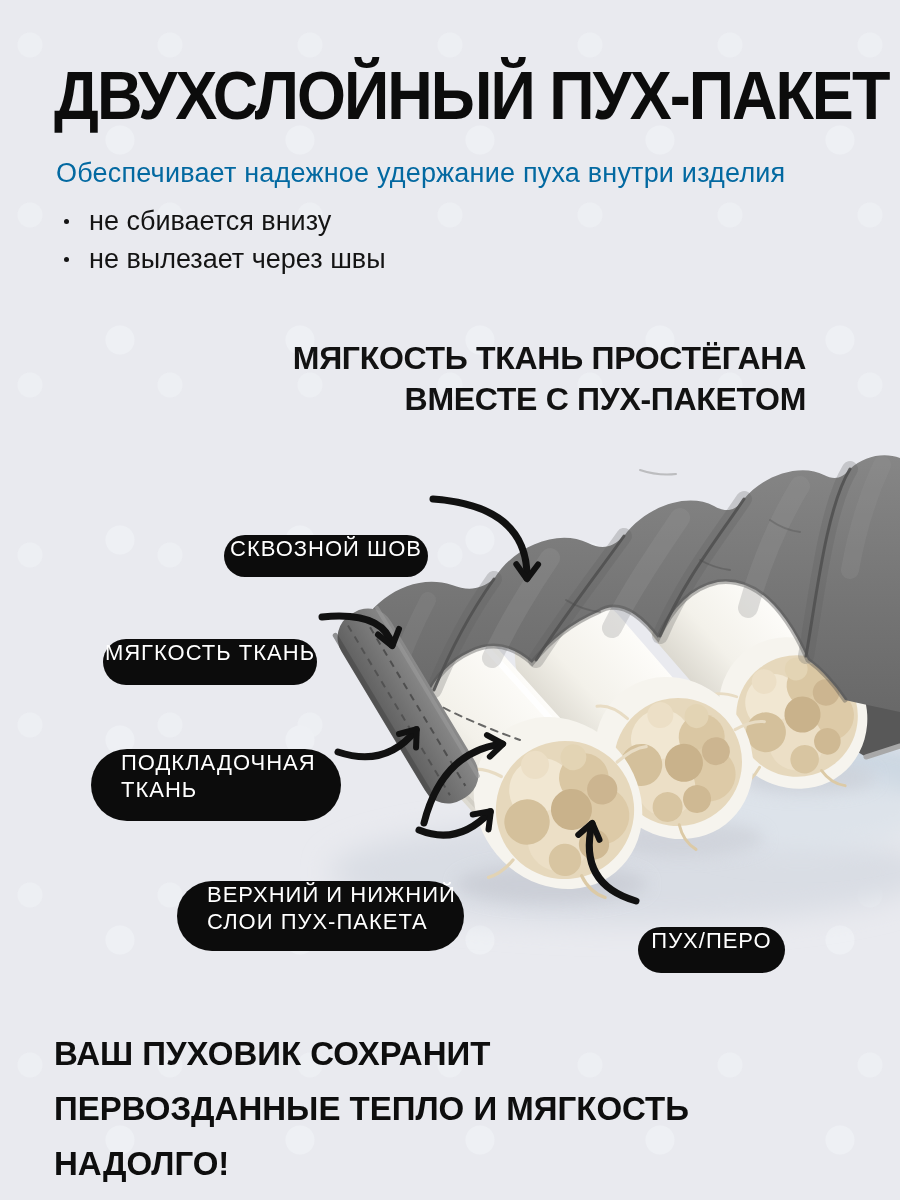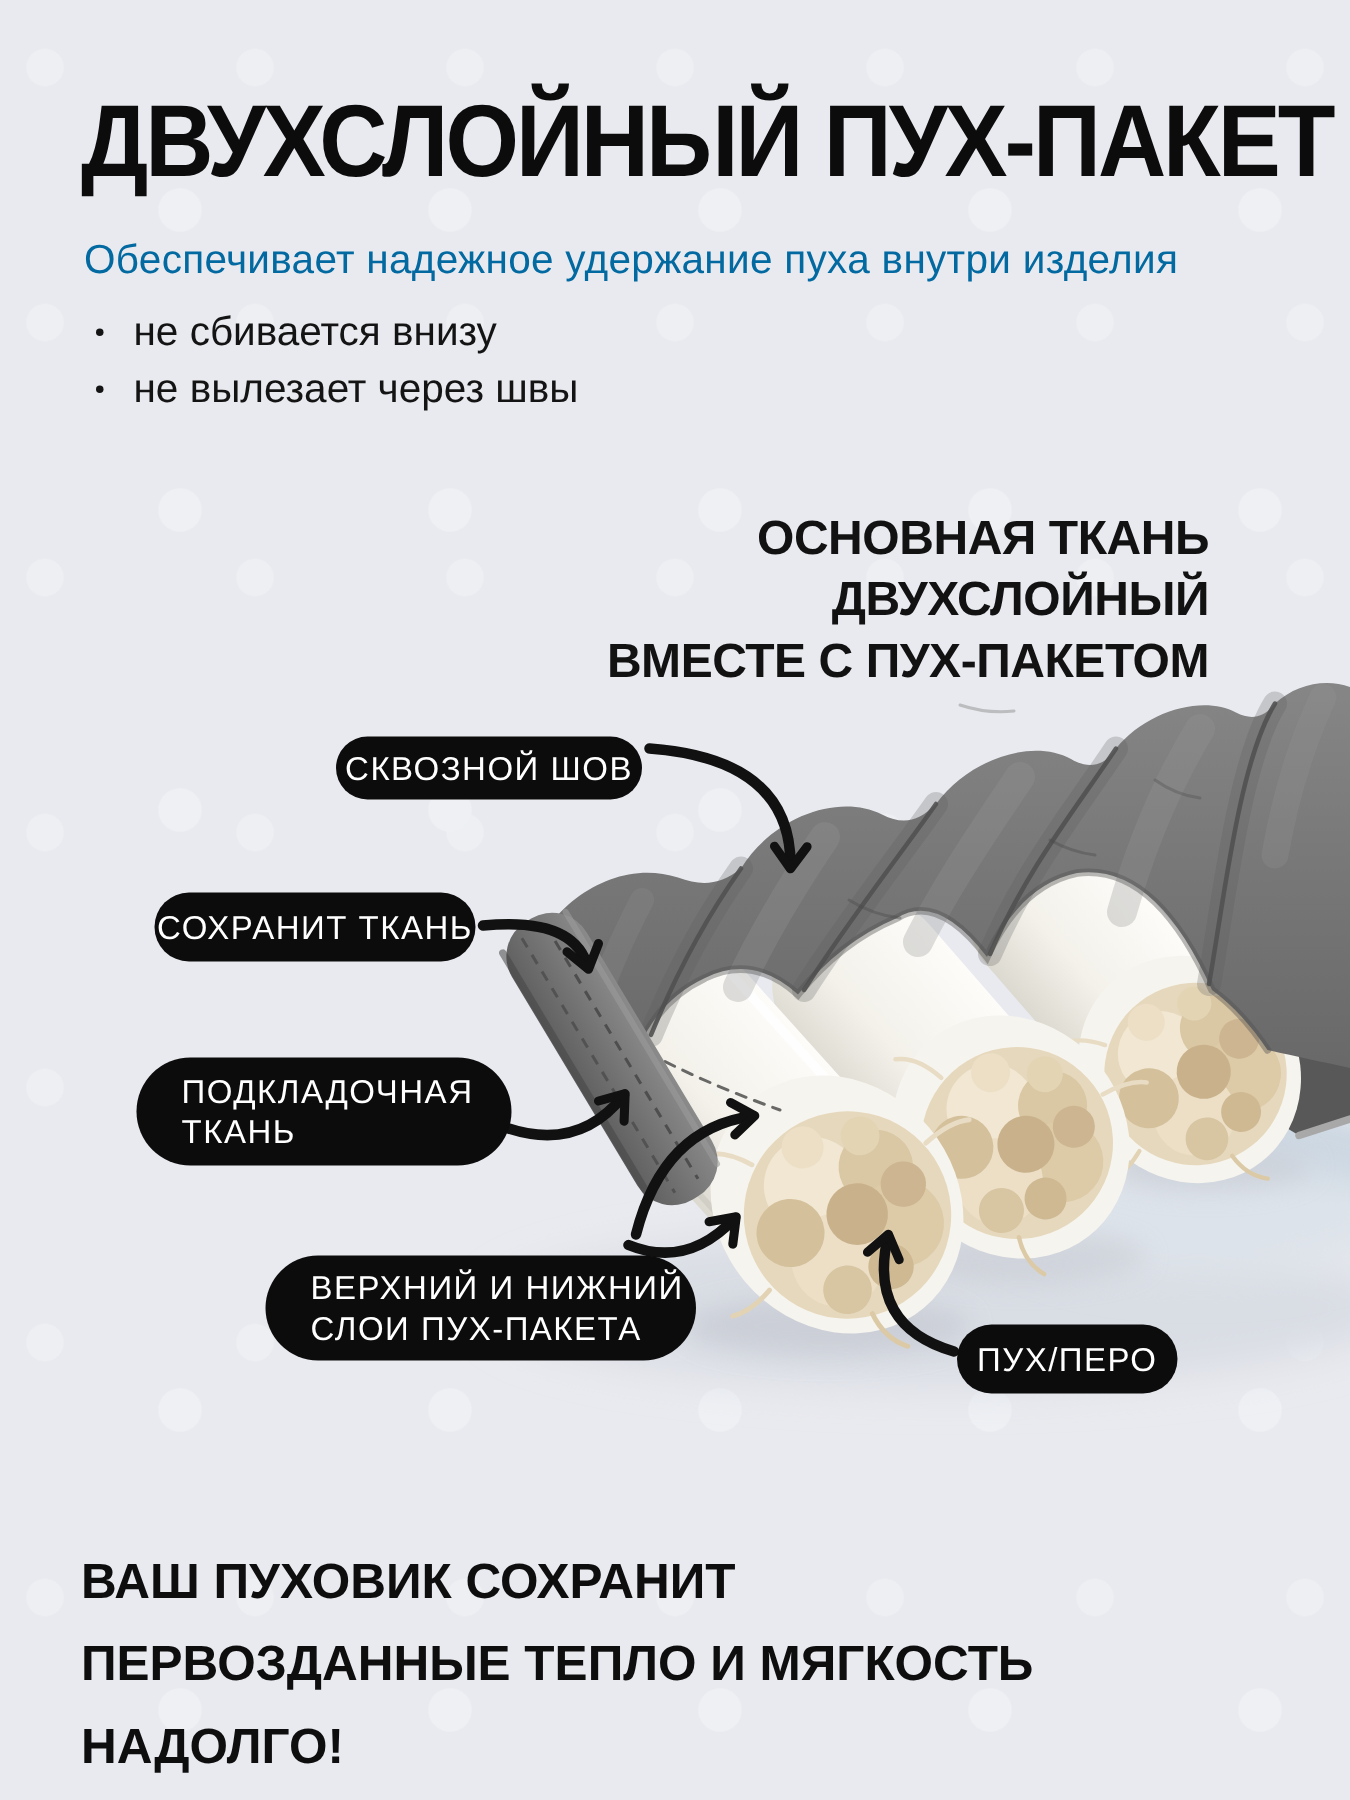--- a/index.html
+++ b/index.html
@@ -39,23 +39,24 @@
     color:#121212;white-space:pre-line;
   }
   .footer-text{
     left:54px;top:1026px;width:780px;
     font-size:33px;font-weight:700;letter-spacing:0;line-height:55px;
     color:#0e0e0e;white-space:pre-line;
   }
   
   .pill{
     position:absolute;background:#0c0c0c;color:#ffffff;border-radius:40px;
-    display:flex;align-items:center;justify-content:center;
+    display:flex;justify-content:center;
     font-size:22px;font-weight:400;letter-spacing:1px;z-index:3;
     text-align:center;
+    margin-top:44px;
   }
   .pill.left-align{justify-content:flex-start;text-align:left;}
   .pill .txt{white-space:pre-line;line-height:27px;}
   #pill-skvoznoy{left:224px;top:491px;width:204px;height:42px;}
   #pill-osnovnaya{left:103px;top:595px;width:214px;height:46px;}
   #pill-podkladochnaya{left:91px;top:705px;width:220px;height:72px;padding-left:30px;border-radius:36px;}
   #pill-sloi{left:177px;top:837px;width:257px;height:70px;padding-left:30px;border-radius:35px;}
   #pill-pukh{left:638px;top:883px;width:147px;height:46px;}
   
   #diagram-svg{position:absolute;left:0;top:0;z-index:1;}
@@ -226,28 +227,28 @@
   <div class="bullet-row">
     <span class="bullet-dot"></span>
     <span class="bullet-text">не сбивается внизу</span>
   </div>
   <div class="bullet-row">
     <span class="bullet-dot"></span>
     <span class="bullet-text">не вылезает через швы</span>
   </div>
 </div>
 
-<div class="abs mid-heading">ОСНОВНАЯ ТКАНЬ ДВУХСЛОЙНЫЙ
+<div class="abs mid-heading">МЯГКОСТЬ ТКАНЬ ПРОСТЁГАНА
 ВМЕСТЕ С ПУХ-ПАКЕТОМ</div>
 
 <div class="pill" id="pill-skvoznoy">
   <span class="txt">СКВОЗНОЙ ШОВ</span>
 </div>
 <div class="pill" id="pill-osnovnaya">
-  <span class="txt">СОХРАНИТ ТКАНЬ</span>
+  <span class="txt">МЯГКОСТЬ ТКАНЬ</span>
 </div>
 <div class="pill left-align" id="pill-podkladochnaya">
   <span class="txt">ПОДКЛАДОЧНАЯ
 ТКАНЬ</span>
 </div>
 <div class="pill left-align" id="pill-sloi">
   <span class="txt">ВЕРХНИЙ И НИЖНИЙ
 СЛОИ ПУХ-ПАКЕТА</span>
 </div>
 <div class="pill" id="pill-pukh">

